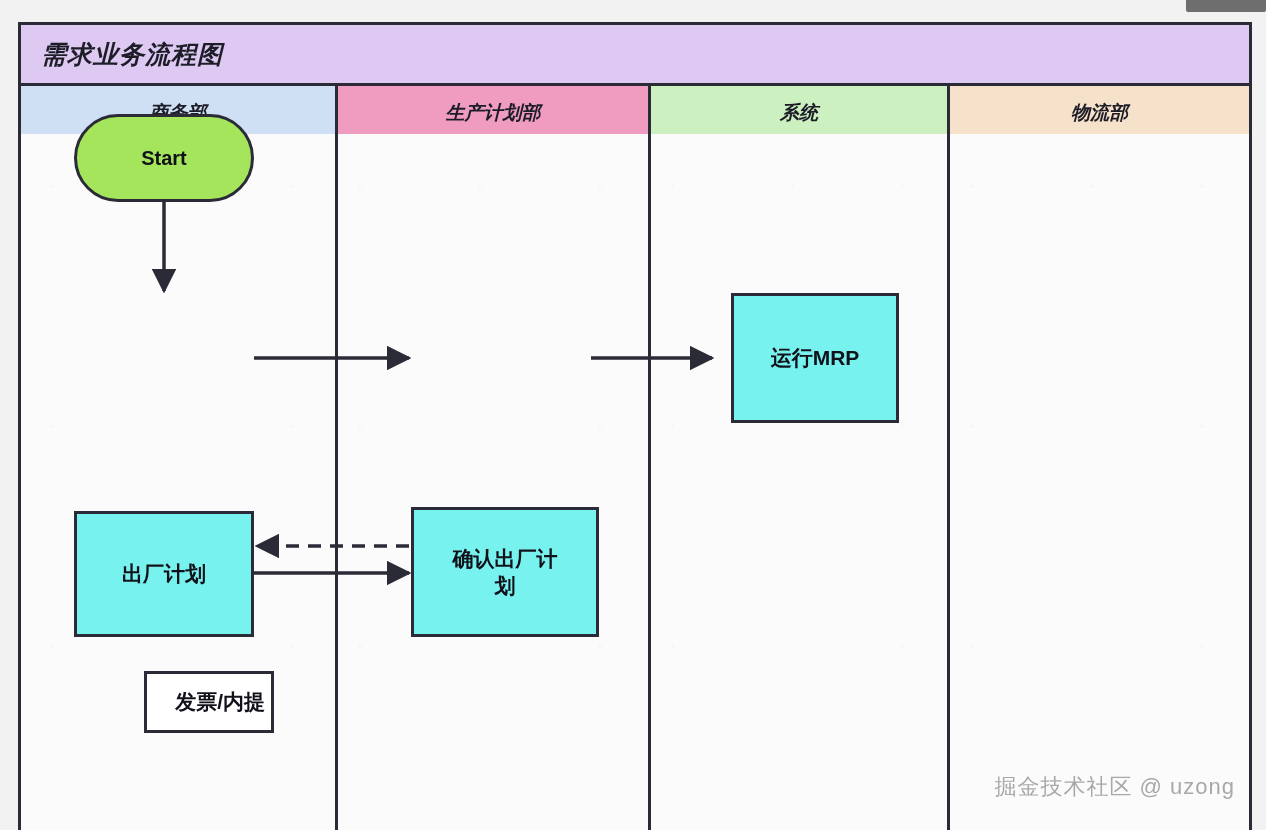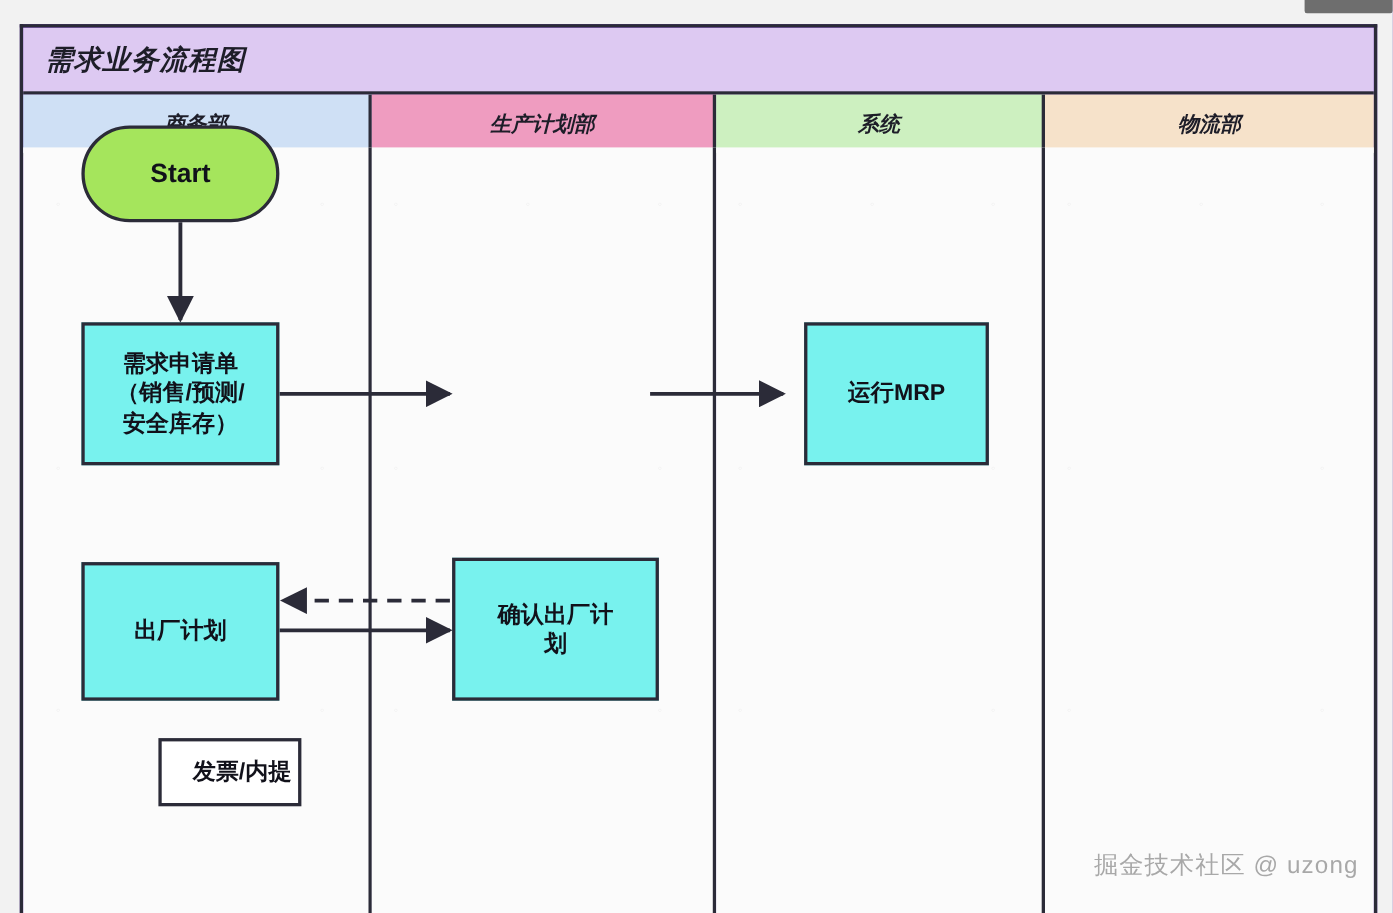--- a/index.html
+++ b/index.html
@@ -128,21 +128,21 @@
     text-align: center;
     border: 3px solid #2b2b38;
     color: #11111a;
     font-weight: bold;
     line-height: 1.3;
     pointer-events: auto;
   }
   .node.start {
     background: #a5e55c;
     border-radius: 44px;
-    font-size: 24px;
+    font-size: 20px;
   }
   .node.proc {
     background: #78f2ee;
     font-size: 21px;
   }
   .node.plain {
     background: #ffffff;
     font-size: 21px;
     justify-content: flex-end;
   }
@@ -245,25 +245,20 @@
 
     <line x1="233" y1="548" x2="388" y2="548" stroke="#2b2b38" stroke-width="3.5" marker-end="url(#arrow)"></line>
   </svg>
 
   <div id="nodes-layer">
 
     <div class="node start" style="left:53px; top:89px; width:180px; height:88px;">
       <span class="node-text">Start</span>
     </div>
 
-    <div class="node proc" style="left:53px; top:268px; width:180px; height:130px;">
-      <span class="node-text">需求申请单
-（销售/预测/
-安全库存）</span>
-    </div>
 
 
     <div class="node proc" style="left:710px; top:268px; width:168px; height:130px;text-align:right;">
       <span class="node-text">运行MRP</span>
     </div>
 
     <div class="node proc" style="left:53px; top:486px; width:180px; height:126px;">
       <span class="node-text">出厂计划</span>
     </div>
 

